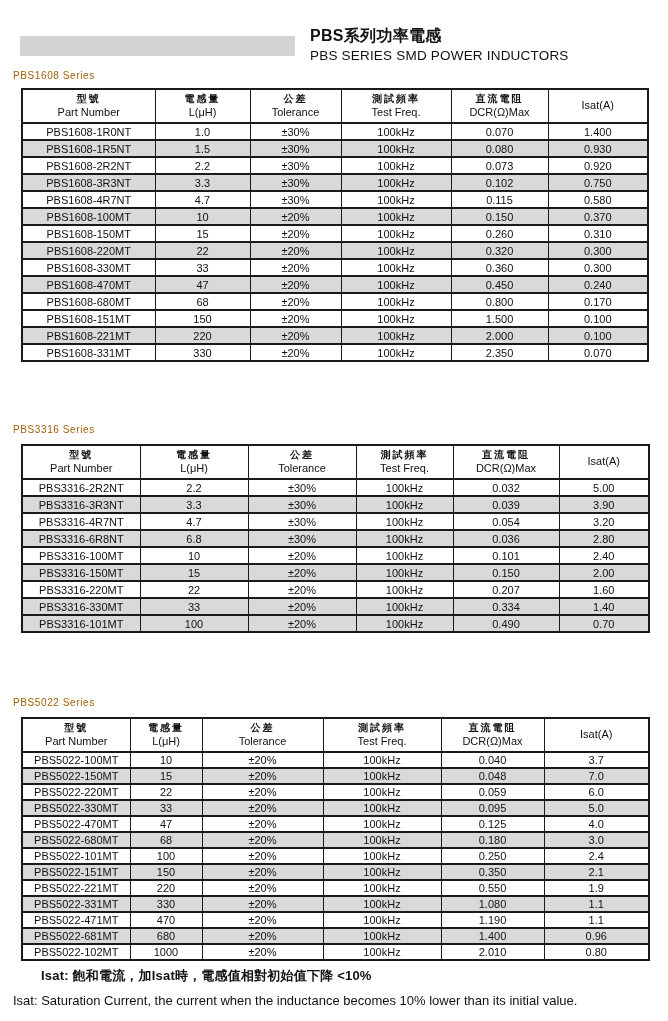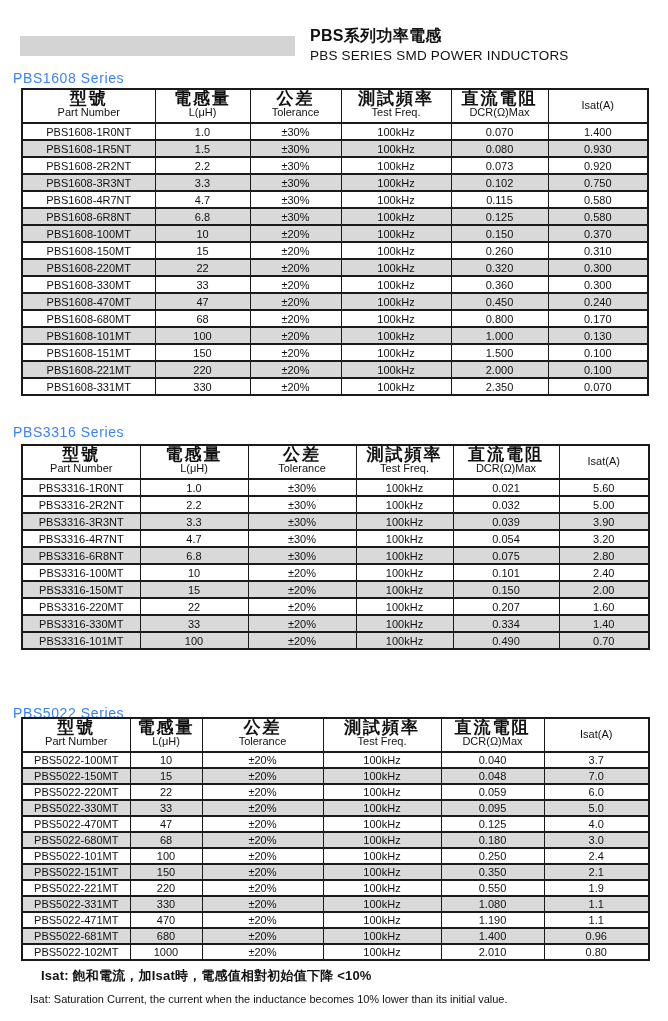--- a/index.html
+++ b/index.html
@@ -10,62 +10,62 @@
     font-family:"Liberation Sans","DejaVu Sans",sans-serif;
     color:#111;
     overflow:hidden;
   }
   .abs{position:absolute;}
   
   .hl-bar{left:20px;top:36px;width:275px;height:20px;background:var(--top-bar,#d4d4d4);}
   .title-main{left:310px;top:26px;font-size:16px;font-weight:bold;letter-spacing:.3px;white-space:nowrap;}
   .title-sub{left:310px;top:48px;font-size:13.5px;letter-spacing:.2px;white-space:nowrap;}
   
-  .series-label{left:13px;font-size:14px;letter-spacing:.6px;color:#3b82f6;white-space:nowrap;}
-  .lbl-1{top:70px;} .lbl-2{top:424px;} .lbl-3{top:697px;margin-top:8px;}
+  .series-label{left:13px;font-size:10px;letter-spacing:.6px;color:#a16207;white-space:nowrap;}
+  .lbl-1{top:70px;} .lbl-2{top:424px;} .lbl-3{top:697px;}
   
   table.spec{
     border-collapse:collapse;
     table-layout:fixed;
     border:2px solid var(--border,#1a1a1a);
     background:#fff;
   }
   .tbl-1{left:21px;top:88px;width:626px;}
   .tbl-2{left:21px;top:444px;width:627px;}
   .tbl-3{left:21px;top:717px;width:627px;}
   table.spec th, table.spec td{
     border-left:1px solid var(--border,#1a1a1a);
     border-right:1px solid var(--border,#1a1a1a);
     border-top:2px solid var(--border,#1a1a1a);
     border-bottom:1px solid var(--border,#1a1a1a);
     text-align:center;vertical-align:middle;
     padding:0;overflow:hidden;
   }
   table.spec thead th{border-bottom:2px solid var(--border,#1a1a1a);padding:2px 0 3px 0;}
-  .h-cjk{font-size:17px;font-weight:bold;letter-spacing:2px;line-height:14px;}
+  .h-cjk{font-size:10px;font-weight:bold;letter-spacing:2px;line-height:14px;}
   .h-en{font-size:11px;font-weight:normal;letter-spacing:0;line-height:13px;}
   .h-single{line-height:27px;}
   table.spec td{font-size:11px;line-height:12px;}
   .tbl-1 td{height:15px;}
   .tbl-2 td{height:15px;}
   .tbl-3 td{height:14px;}
   tr.alt td{background:var(--row-alt,#d9d9d9);}
   
   .tbl-1 col:nth-child(1){width:133px;} .tbl-1 col:nth-child(2){width:95px;}
   .tbl-1 col:nth-child(3){width:91px;}  .tbl-1 col:nth-child(4){width:110px;}
   .tbl-1 col:nth-child(5){width:97px;}  .tbl-1 col:nth-child(6){width:100px;}
   .tbl-2 col:nth-child(1){width:118px;} .tbl-2 col:nth-child(2){width:108px;}
   .tbl-2 col:nth-child(3){width:108px;} .tbl-2 col:nth-child(4){width:97px;}
   .tbl-2 col:nth-child(5){width:106px;} .tbl-2 col:nth-child(6){width:90px;}
   .tbl-3 col:nth-child(1){width:108px;} .tbl-3 col:nth-child(2){width:72px;}
   .tbl-3 col:nth-child(3){width:121px;} .tbl-3 col:nth-child(4){width:118px;}
   .tbl-3 col:nth-child(5){width:103px;} .tbl-3 col:nth-child(6){width:105px;}
   
   .note-1{left:13px;top:967px;font-size:13px;font-weight:bold;letter-spacing:.2px;white-space:nowrap;padding-left:28px;}
-  .note-2{left:30px;top:993px;font-size:11px;white-space:nowrap;}
+  .note-2{left:13px;top:993px;font-size:13px;white-space:nowrap;}
 </style>
 </head>
 <body>
 
 <div class="page">
 
   <div class="abs hl-bar"></div>
   <div class="abs title-sub">PBS SERIES SMD POWER INDUCTORS</div>
   <div class="abs title-main">PBS系列功率電感</div>
 
@@ -141,28 +141,20 @@
         </tr>
         <tr>
           <td>PBS1608-4R7NT</td>
           <td>4.7</td>
           <td>±30%</td>
           <td>100kHz</td>
           <td>0.115</td>
           <td>0.580</td>
         </tr>
         <tr class="alt">
-          <td>PBS1608-6R8NT</td>
-          <td>6.8</td>
-          <td>±30%</td>
-          <td>100kHz</td>
-          <td>0.125</td>
-          <td>0.580</td>
-        </tr>
-        <tr class="alt">
           <td>PBS1608-100MT</td>
           <td>10</td>
           <td>±20%</td>
           <td>100kHz</td>
           <td>0.150</td>
           <td>0.370</td>
         </tr>
         <tr>
           <td>PBS1608-150MT</td>
           <td>15</td>
@@ -195,28 +187,20 @@
           <td>0.450</td>
           <td>0.240</td>
         </tr>
         <tr>
           <td>PBS1608-680MT</td>
           <td>68</td>
           <td>±20%</td>
           <td>100kHz</td>
           <td>0.800</td>
           <td>0.170</td>
-        </tr>
-        <tr class="alt">
-          <td>PBS1608-101MT</td>
-          <td>100</td>
-          <td>±20%</td>
-          <td>100kHz</td>
-          <td>1.000</td>
-          <td>0.130</td>
         </tr>
         <tr>
           <td>PBS1608-151MT</td>
           <td>150</td>
           <td>±20%</td>
           <td>100kHz</td>
           <td>1.500</td>
           <td>0.100</td>
         </tr>
         <tr class="alt">
@@ -270,28 +254,20 @@
           <div class="h-cjk">直流電阻</div>
           <div class="h-en">DCR(Ω)Max</div>
         </th>
         <th>
           <div class="h-en h-single">Isat(A)</div>
         </th>
       </tr>
     </thead>
     <tbody>
         <tr>
-          <td>PBS3316-1R0NT</td>
-          <td>1.0</td>
-          <td>±30%</td>
-          <td>100kHz</td>
-          <td>0.021</td>
-          <td>5.60</td>
-        </tr>
-        <tr>
           <td>PBS3316-2R2NT</td>
           <td>2.2</td>
           <td>±30%</td>
           <td>100kHz</td>
           <td>0.032</td>
           <td>5.00</td>
         </tr>
         <tr class="alt">
           <td>PBS3316-3R3NT</td>
           <td>3.3</td>
@@ -306,21 +282,21 @@
           <td>±30%</td>
           <td>100kHz</td>
           <td>0.054</td>
           <td>3.20</td>
         </tr>
         <tr class="alt">
           <td>PBS3316-6R8NT</td>
           <td>6.8</td>
           <td>±30%</td>
           <td>100kHz</td>
-          <td>0.075</td>
+          <td>0.036</td>
           <td>2.80</td>
         </tr>
         <tr>
           <td>PBS3316-100MT</td>
           <td>10</td>
           <td>±20%</td>
           <td>100kHz</td>
           <td>0.101</td>
           <td>2.40</td>
         </tr>

